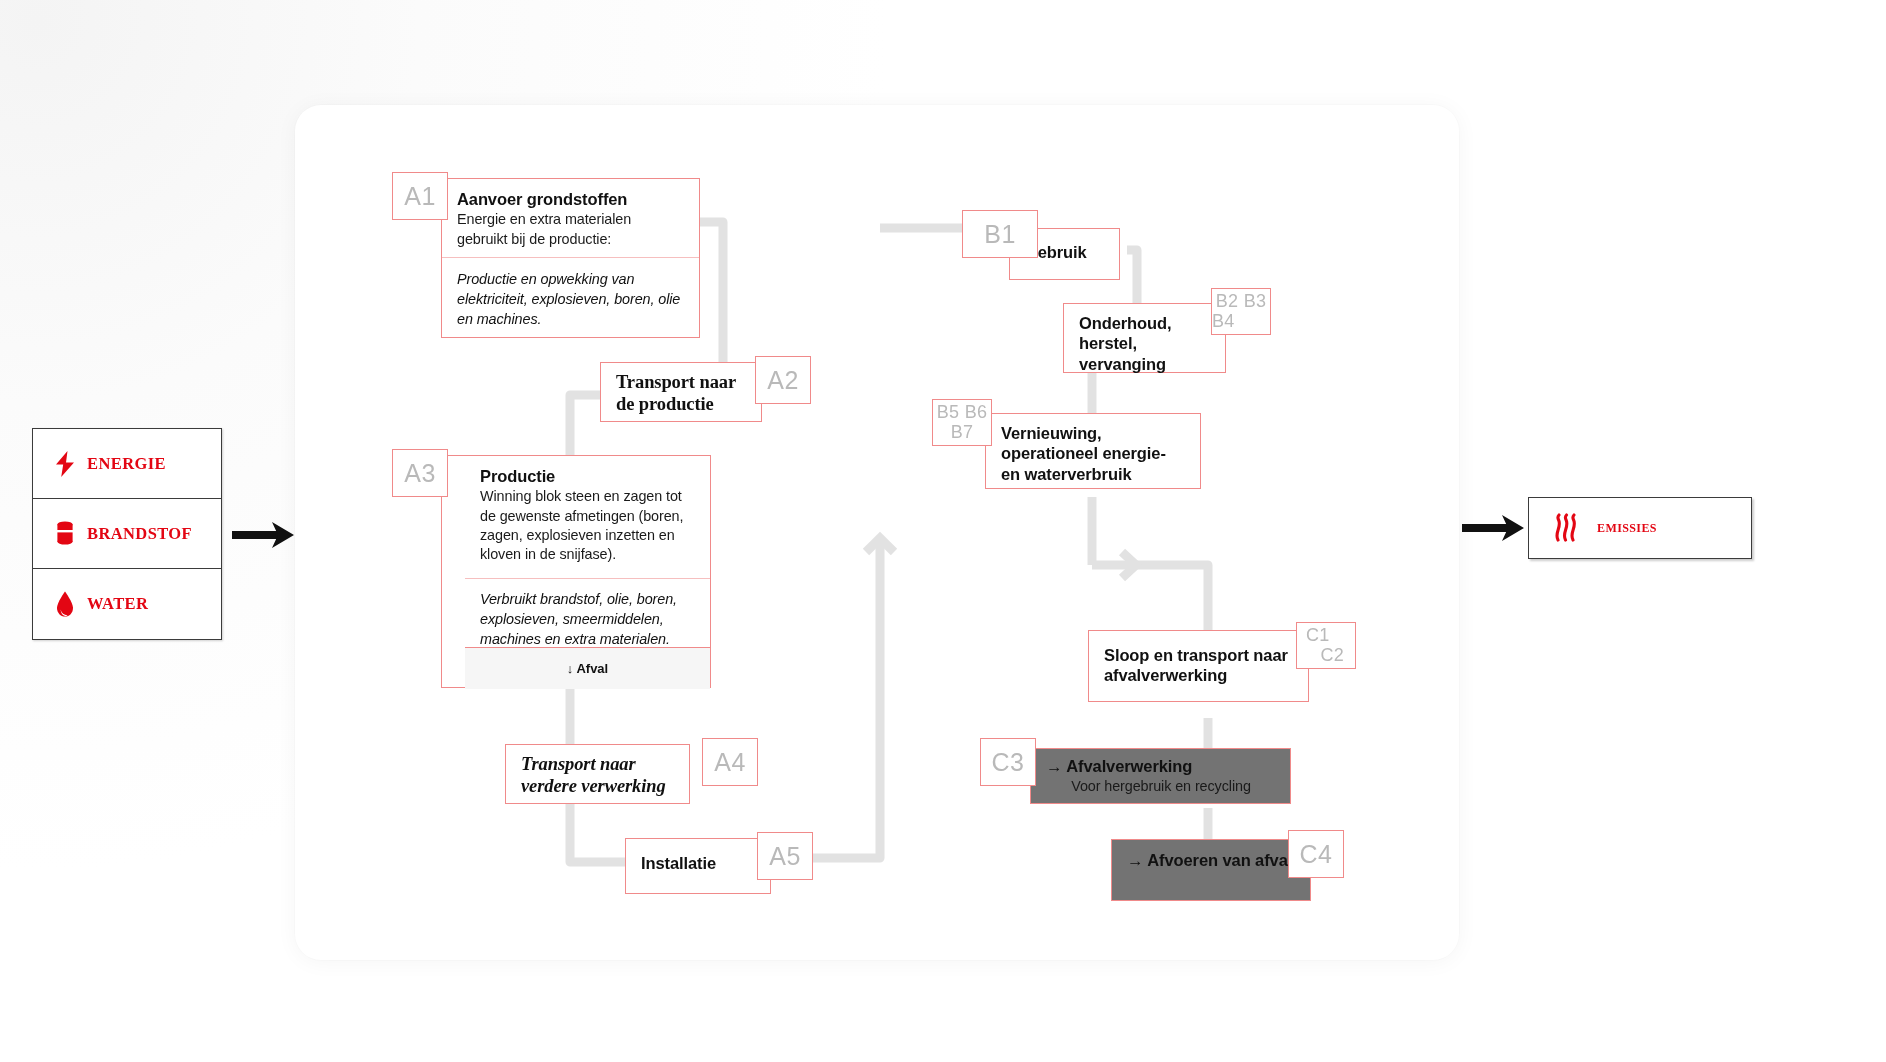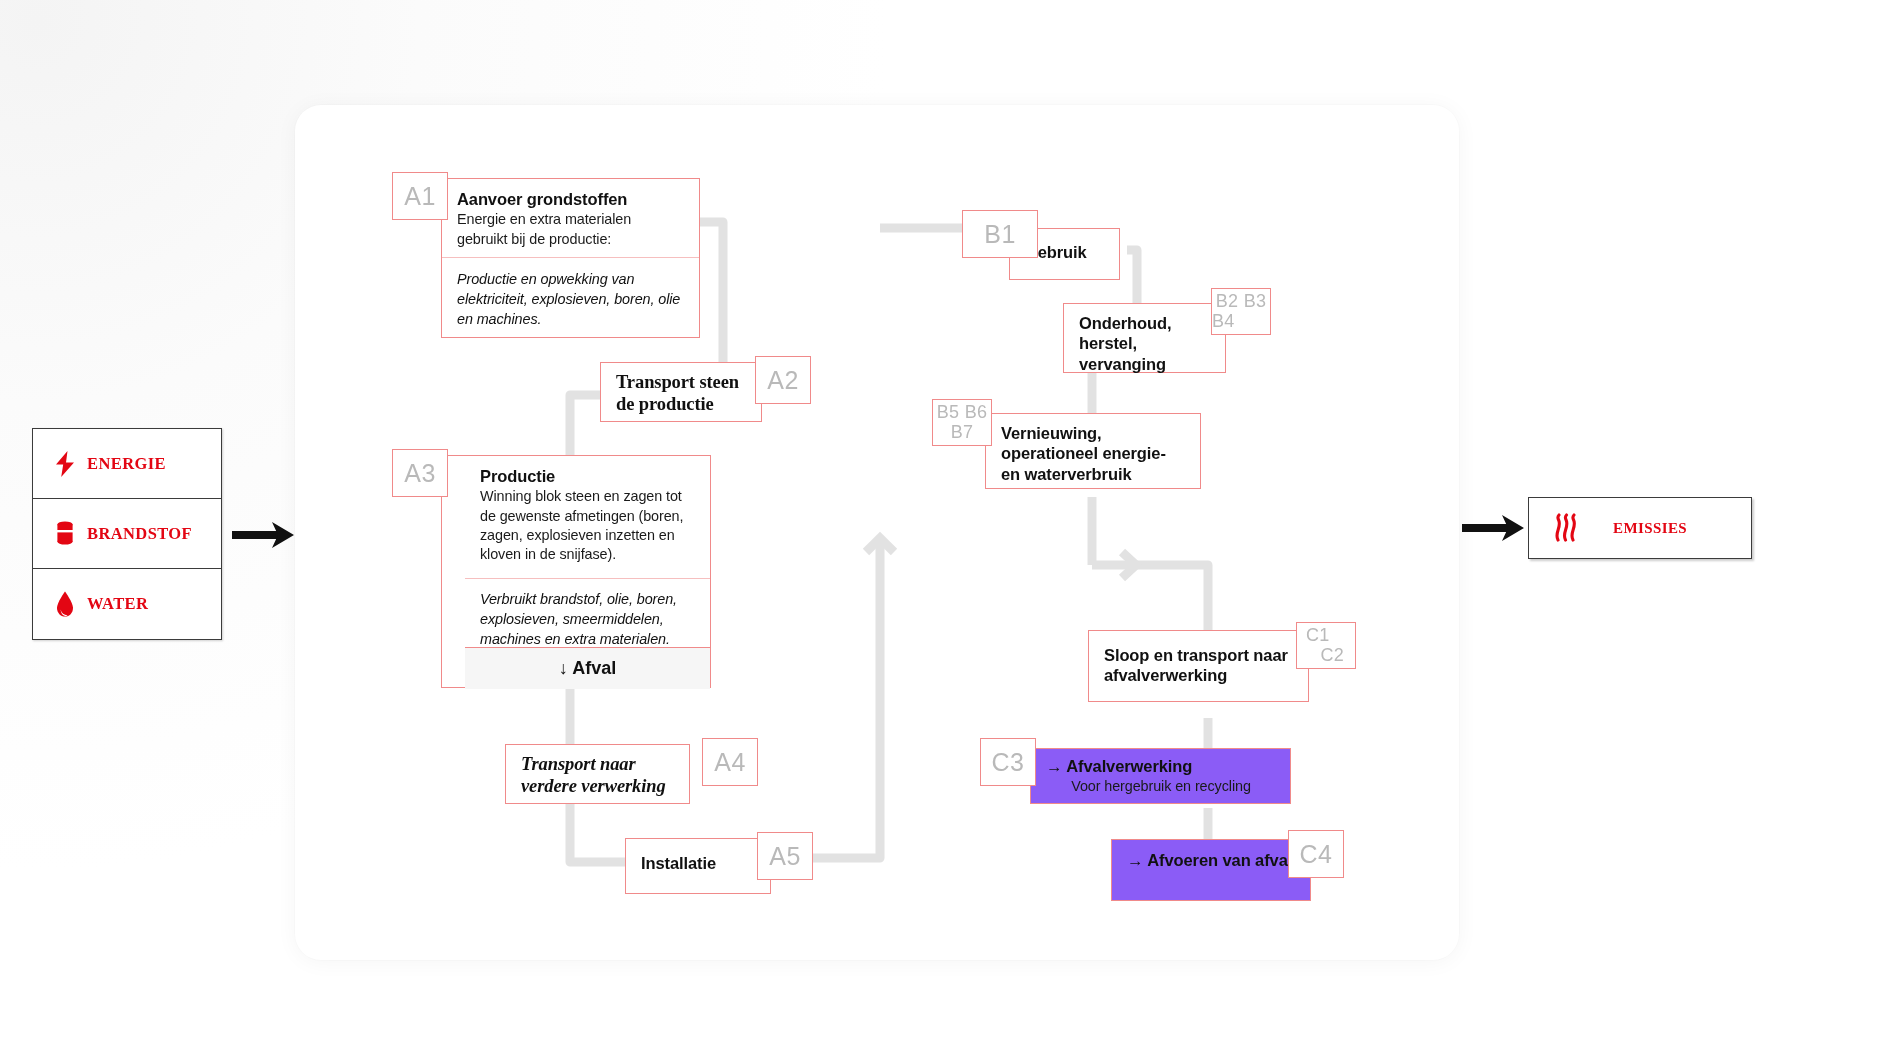--- a/index.html
+++ b/index.html
@@ -40,51 +40,51 @@
     font-size:16.5px;letter-spacing:.4px;margin-left:7px;
   }
 
   
   #emissions-box{
     position:absolute;left:1528px;top:497px;width:224px;height:62px;
     background:#ffffff;border:1.6px solid #3b3b3b;box-sizing:border-box;
     display:flex;align-items:center;padding-left:22px;
     box-shadow:1.5px 1.5px 2px rgba(0,0,0,.2);
   }
-  #emissions-box .res-lbl{font-size:15px;margin-left:32px;}
+  #emissions-box .res-lbl{font-size:12px;margin-left:16px;}
 
   
   .feed-arrow{position:absolute;}
 
   
   .fbox{
     position:absolute;box-sizing:border-box;
     border:1.3px solid #f08a8a;background:#ffffff;
   }
-  .fbox.shaded{background:#8b5cf6;}
+  .fbox.shaded{background:#737373;}
   .fbox .pad{padding:10px 14px 10px 15px;}
   .ftitle{
     font-family:"Liberation Sans", sans-serif;font-weight:bold;
     color:#111111;font-size:16.5px;line-height:1.24;letter-spacing:-.1px;
   }
   .ftitle.serif{font-family:"Liberation Serif", serif;font-size:18.5px;line-height:1.2;}
   .fsub{
     font-family:"Liberation Sans", sans-serif;color:#1a1a1a;
     font-size:14.4px;line-height:1.33;letter-spacing:-.1px;margin-top:1px;
   }
   .fsub.center{text-align:center;}
   .fnote{
     font-family:"Liberation Sans", sans-serif;font-style:italic;color:#111111;
     font-size:14.4px;line-height:1.40;letter-spacing:-.1px;
   }
   .divider{border-top:1.3px solid #f6bfbf;}
   .divider-strong{border-top:1.3px solid #f08a8a;}
   .waste-row{
     display:flex;align-items:center;justify-content:center;height:100%;
-    font-family:"Liberation Sans", sans-serif;font-weight:bold;font-size:18px;color:#111;
+    font-family:"Liberation Sans", sans-serif;font-weight:bold;font-size:13px;color:#111;
   }
 
   
   .badge{
     position:absolute;box-sizing:border-box;
     border:1.3px solid #f08a8a;background:#ffffff;
     color:#b9b9b9;font-family:"Liberation Sans", sans-serif;
     font-size:25px;line-height:1.06;font-weight:normal;
     display:flex;align-items:center;justify-content:center;text-align:center;
     letter-spacing:.5px;
@@ -203,21 +203,21 @@
     </div>
     <div class="divider"></div>
     <div class="pad" style="padding-top:11px;">
       <div class="fnote">Productie en opwekking van elektriciteit, explosieven, boren, olie en machines.</div>
     </div>
   </div>
   <div class="badge" style="left:392px;top:172px;width:56px;height:48px;">A1</div>
 
   <div class="fbox" style="left:600px;top:362px;width:162px;height:60px;">
     <div class="pad" style="padding-top:8px;">
-      <div class="ftitle serif">Transport steen de productie</div>
+      <div class="ftitle serif">Transport naar de productie</div>
     </div>
   </div>
   <div class="badge" style="left:755px;top:356px;width:56px;height:48px;">A2</div>
 
   <div class="fbox" style="left:441px;top:455px;width:270px;height:233px;padding-left:23px;">
     <div class="pad" style="height:122px;box-sizing:border-box;">
       <div class="ftitle">Productie</div>
       <div class="fsub">Winning blok steen en zagen tot de gewenste afmetingen (boren, zagen, explosieven inzetten  en kloven in de snijfase).</div>
     </div>
     <div class="divider"></div>

